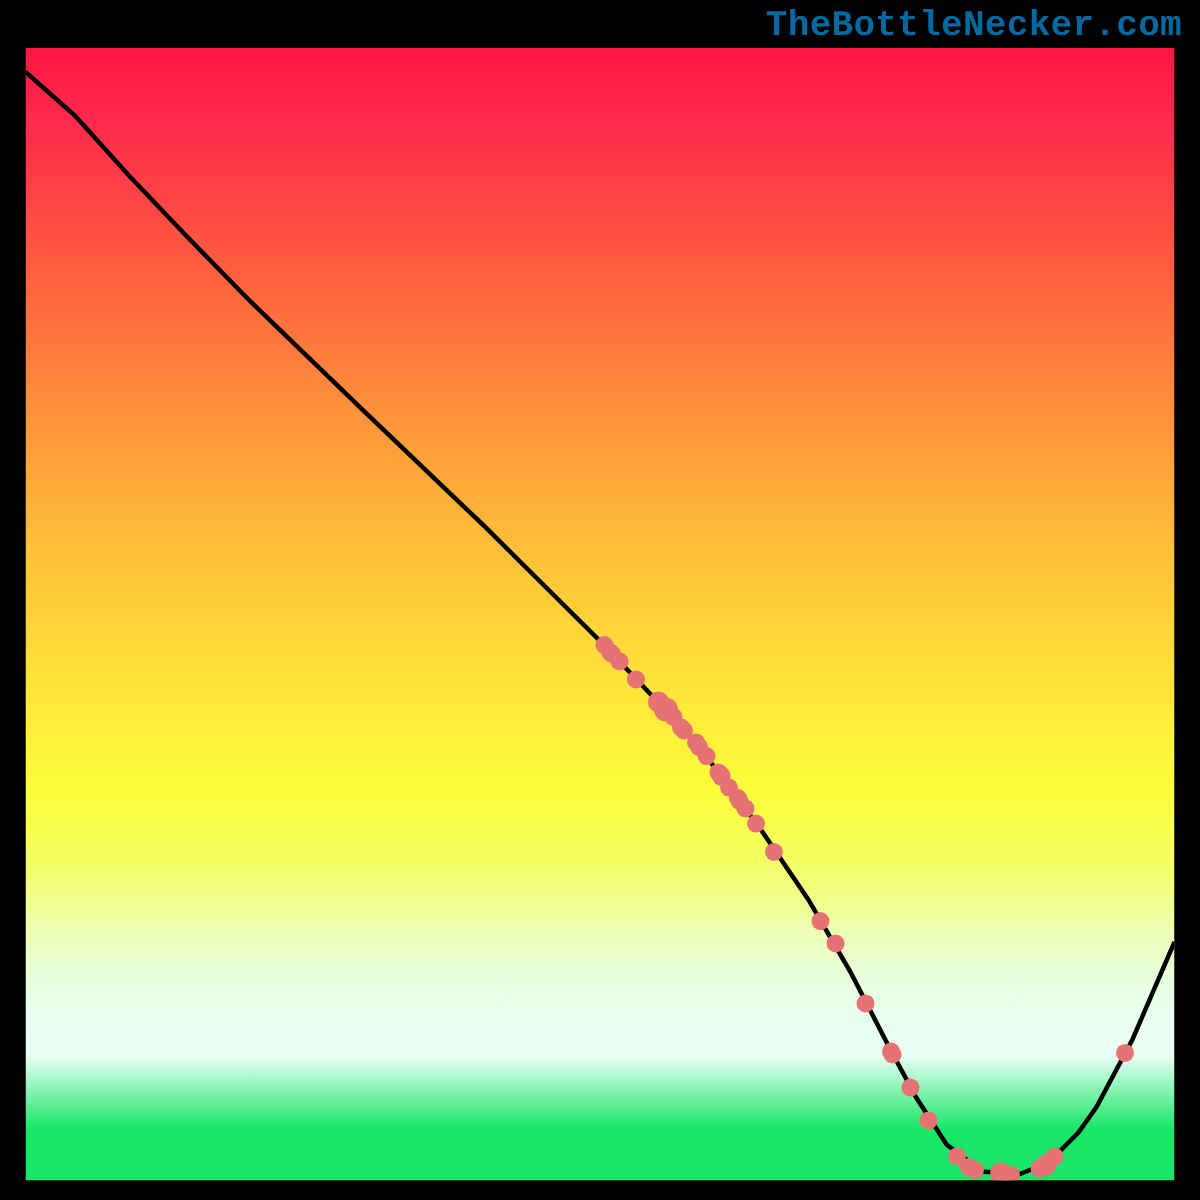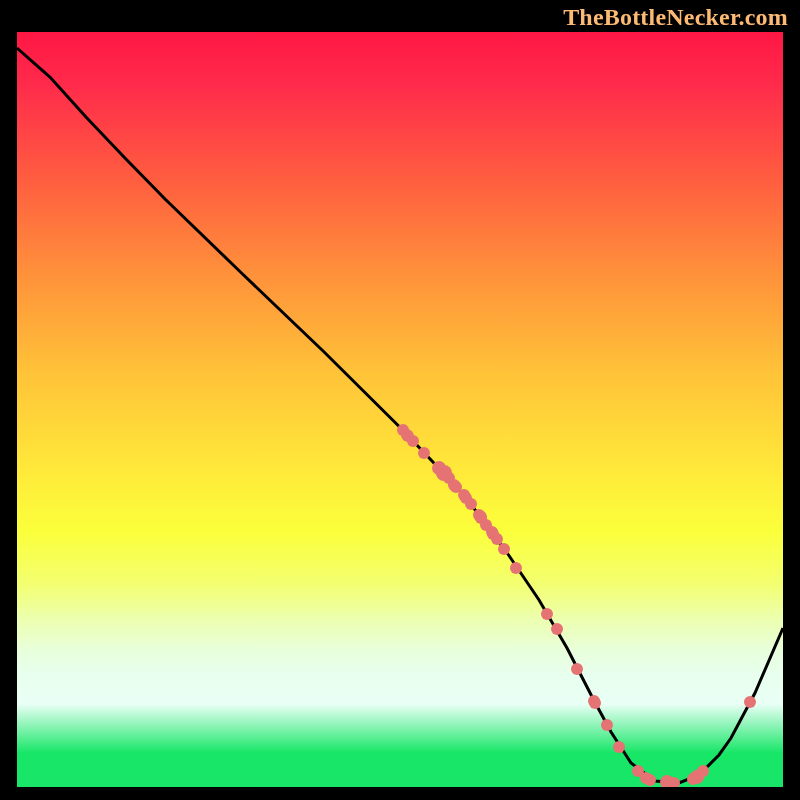--- a/index.html
+++ b/index.html
@@ -12,24 +12,24 @@
   }
   .container {
     position: relative;
     width: 800px;
     height: 800px;
   }
   .watermark {
     position: absolute;
     top: 4px;
     right: 12px;
-    font-family: Liberation Serif, serif;
+    font-family: Liberation Mono, monospace;
     font-size: 24px;
     font-weight: bold;
-    color: #fdba74;
+    color: #0369a1;
     letter-spacing: 0.2px;
     z-index: 10;
   }
   .plot-area {
     position: absolute;
     left: 17px;
     top: 32px;
     width: 766px;
     height: 755px;
     overflow: hidden;

